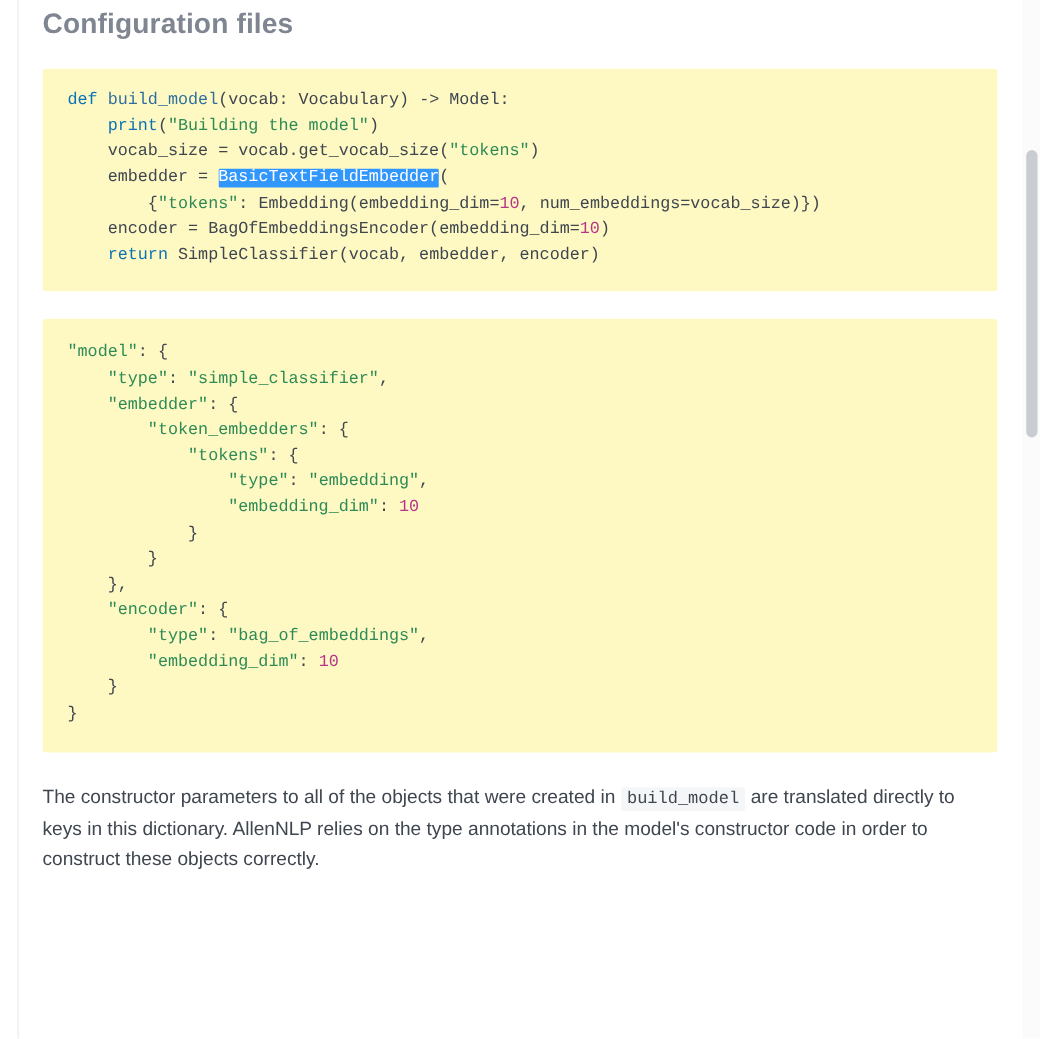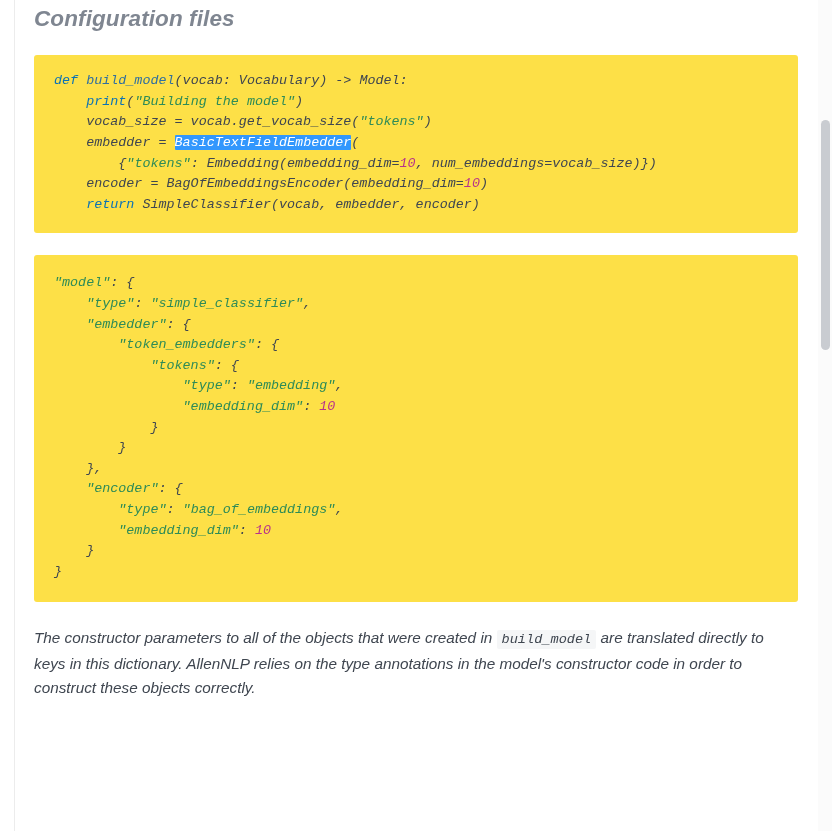--- a/index.html
+++ b/index.html
@@ -26,21 +26,20 @@
     left: 0; top: 0;
     width: 14px; height: 831px;
     background: #ffffff;
     border-right: 1px solid #ececec;
   }
   .content {
     position: absolute;
     left: 34px;
     top: 0;
     width: 764px;
-    font-style: italic;
   }
   h1.page-title {
     font-size: 22.5px;
     font-weight: 600;
     color: #7f8691;
     margin: 0;
     padding: 4px 0 0 0;
     letter-spacing: 0.1px;
     line-height: 1.3;
   }
@@ -55,21 +54,21 @@
   code.inline {
     font-family: "Liberation Mono", "DejaVu Sans Mono", monospace;
     font-size: 13.6px;
     background: #f5f6f7;
     color: #3f4650;
     padding: 2px 5px;
     border-radius: 2px;
     white-space: nowrap;
   }
   pre.codeblock {
-    background: #fde047;
+    background: #fef9c3;
     margin: 22px 0 0 0;
     padding: 16px 20px 18px 20px;
     border-radius: 3px;
     font-family: "Liberation Mono", "DejaVu Sans Mono", monospace;
     font-size: 13.4px;
     line-height: 20.6px;
     color: #3f4650;
     overflow: hidden;
     white-space: pre;
   }

